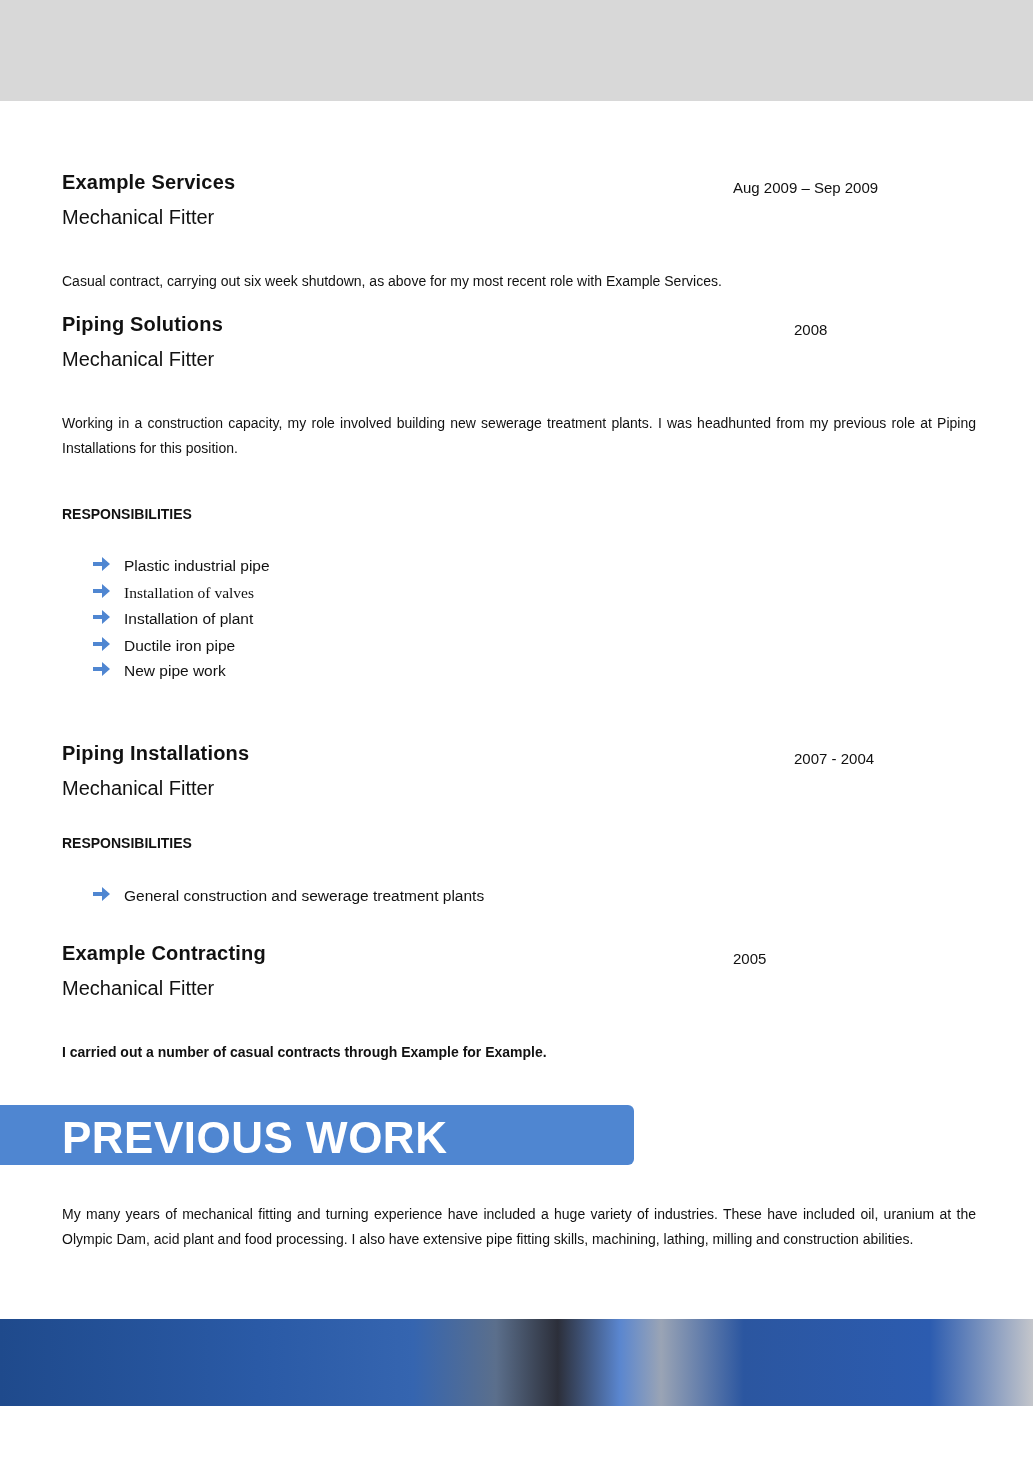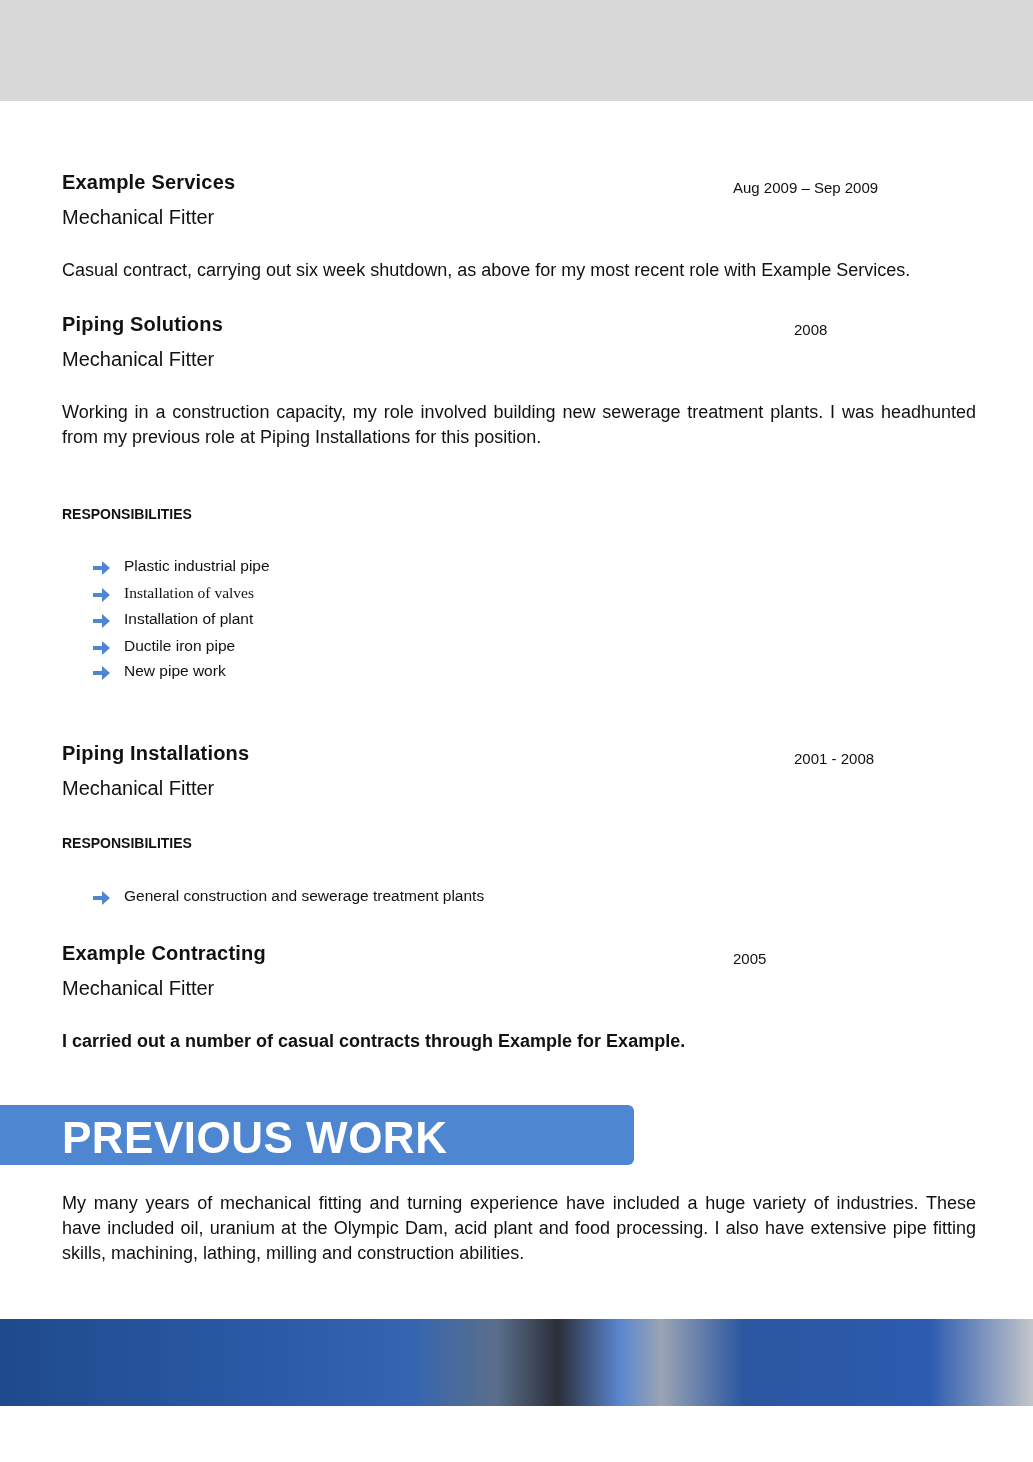--- a/index.html
+++ b/index.html
@@ -3,23 +3,23 @@
 <meta charset="utf-8">
 <style>
   html, body { margin:0; padding:0; }
   body { width:1033px; height:1462px; background:#ffffff; position:relative; overflow:hidden;
          font-family:"Liberation Sans", "DejaVu Sans", sans-serif; color:#111; }
   .top-band { position:absolute; left:0; top:0; width:1033px; height:101px; background:#d8d8d8; }
   .abs { position:absolute; }
   .company { font-size:20px; font-weight:bold; letter-spacing:0.2px; }
   .role { font-size:20px; }
   .date { font-size:15px; }
-  .para { font-size:18px; line-height:25px; text-align:justify; }
+  .para { font-size:14px; line-height:25px; text-align:justify;margin-top:11px; }
   .resp { font-size:14px; font-weight:bold; }
-  .bullet { position:absolute; font-size:15.5px; display:flex; align-items:flex-end; }
+  .bullet { position:absolute; font-size:15.5px; display:flex; align-items:flex-start; }
   .bullet svg { width:17px; height:14px; margin-right:14px; }
   .banner { position:absolute; left:0; top:1105px; width:634px; height:60px; background:#4f86d1;
             border-radius:0 6px 6px 0; }
   .banner span { position:absolute; left:62px; top:8px; font-size:44px; font-weight:bold; color:#ffffff; letter-spacing:0.5px; }
   .photo { position:absolute; left:0; top:1319px; width:1033px; height:87px; overflow:hidden;
            background:linear-gradient(90deg,#1f4a8c 0%,#2a5aa6 25%,#3565b0 40%,#5b6f8c 48%,#2c2f3a 54%,#5a86cf 60%,#9aa4b5 64%,#2b56a0 72%,#2c5cb0 90%,#c4c6cb 100%); }
 </style>
 </head>
 <body>
 
@@ -61,21 +61,21 @@
   <span>Ductile iron pipe</span>
 </div>
 <div class="bullet" style="left:93px;top:662px;">
   <svg viewBox="0 0 17 14">
       <path d="M0 5h9V0l8 7-8 7V9H0z" fill="#4f86d1"></path>
     </svg>
   <span>New pipe work</span>
 </div>
 
 <div class="abs company" style="left:62px;top:742px;">Piping Installations</div>
-<div class="abs date" style="left:794px;top:750px;">2001 - 2008</div>
+<div class="abs date" style="left:794px;top:750px;">2007 - 2004</div>
 <div class="abs role" style="left:62px;top:777px;">Mechanical Fitter</div>
 <div class="abs resp" style="left:62px;top:835px;">RESPONSIBILITIES</div>
 <div class="bullet" style="left:93px;top:887px;">
   <svg viewBox="0 0 17 14">
       <path d="M0 5h9V0l8 7-8 7V9H0z" fill="#4f86d1"></path>
     </svg>
   <span>General construction and sewerage treatment plants</span>
 </div>
 
 <div class="abs company" style="left:62px;top:942px;">Example Contracting</div>

